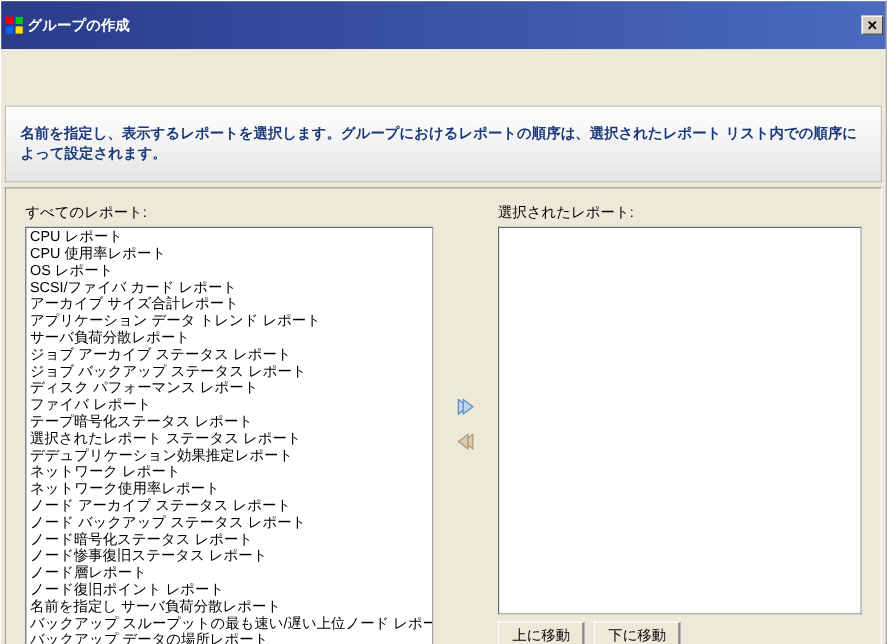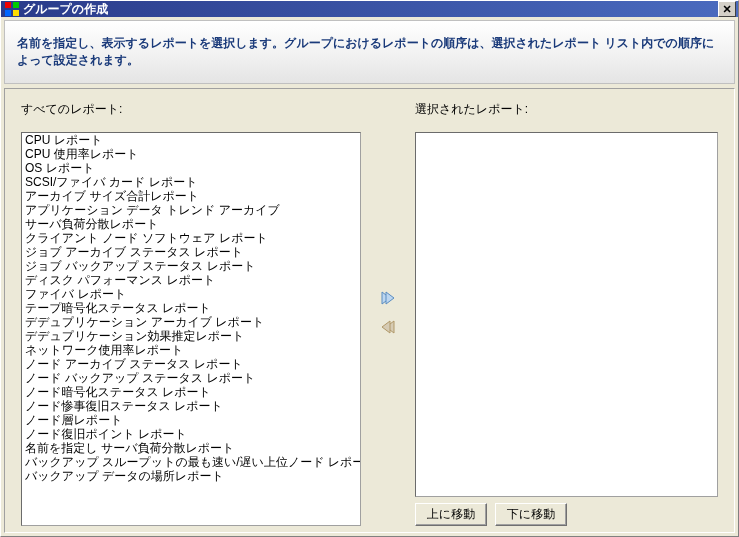--- a/index.html
+++ b/index.html
@@ -15,21 +15,21 @@
     height: 537px;
     background: #ece9d8;
     border: 1px solid #808080;
     border-top-color: #fff;
     border-left-color: #fff;
     position: relative;
     display: flex;
     flex-direction: column;
   }
   .titlebar {
-    height: 16px;
+    height: 40px;
     background: linear-gradient(to right, #2a3b8a, #4a6bbf);
     color: #fff;
     display: flex;
     align-items: center;
     padding: 0 2px 0 4px;
     flex-shrink: 0;
   }
   .titlebar .app-icon {
     width: 14px; height: 14px; margin-right: 4px;
     background:
@@ -55,20 +55,21 @@
     padding: 3px;
     display: flex;
     flex-direction: column;
     background: #ece9d8;
   }
   .banner {
     background: linear-gradient(to bottom, #ffffff, #f0f0f0 60%, #e4e4e4);
     border: 1px solid #c0c0c0;
     padding: 14px 12px;
     margin-bottom: 4px;
+    margin-top: 44px;
   }
   .banner-text {
     color: #1a3a7a;
     font-weight: bold;
     font-size: 12px;
   }
   .main-panel {
     flex: 1;
     background: #ece9d8;
     border: 1px solid #ffffff;
@@ -101,21 +102,21 @@
     gap: 12px;
     min-height: 0;
   }
   .list-col {
     display: flex;
     flex-direction: column;
     min-height: 0;
   }
   .list-col.left { width: 340px; }
   .list-col.right { flex: 1; }
-  .list-col > .col-label { margin-bottom: 14px; }
+  .list-col > .col-label { margin-bottom: 3px; }
   .listbox {
     flex: 1;
     background: #fff;
     border: 1px solid #a0a0a0;
     border-top-color: #6b6b6b;
     border-left-color: #6b6b6b;
     overflow-y: scroll;
     overflow-x: hidden;
     min-height: 0;
   }
@@ -188,30 +189,30 @@
       <div class="dual-list">
 
         <div class="list-col left">
           <div class="col-label">すべてのレポート:</div>
           <div class="listbox" id="all-listbox">
               <div class="item">CPU レポート</div>
               <div class="item">CPU 使用率レポート</div>
               <div class="item">OS レポート</div>
               <div class="item">SCSI/ファイバ カード レポート</div>
               <div class="item">アーカイブ サイズ合計レポート</div>
-              <div class="item">アプリケーション データ トレンド アーカイブ</div>
+              <div class="item">アプリケーション データ トレンド レポート</div>
               <div class="item">サーバ負荷分散レポート</div>
-              <div class="item">クライアント ノード ソフトウェア レポート</div>
               <div class="item">ジョブ アーカイブ ステータス レポート</div>
               <div class="item">ジョブ バックアップ ステータス レポート</div>
               <div class="item">ディスク パフォーマンス レポート</div>
               <div class="item">ファイバ レポート</div>
               <div class="item">テープ暗号化ステータス レポート</div>
-              <div class="item">デデュプリケーション アーカイブ レポート</div>
+              <div class="item">選択されたレポート ステータス レポート</div>
               <div class="item">デデュプリケーション効果推定レポート</div>
+              <div class="item">ネットワーク レポート</div>
               <div class="item">ネットワーク使用率レポート</div>
               <div class="item">ノード アーカイブ ステータス レポート</div>
               <div class="item">ノード バックアップ ステータス レポート</div>
               <div class="item">ノード暗号化ステータス レポート</div>
               <div class="item">ノード惨事復旧ステータス レポート</div>
               <div class="item">ノード層レポート</div>
               <div class="item">ノード復旧ポイント レポート</div>
               <div class="item">名前を指定し サーバ負荷分散レポート</div>
               <div class="item">バックアップ スループットの最も速い/遅い上位ノード レポート</div>
               <div class="item">バックアップ データの場所レポート</div>

